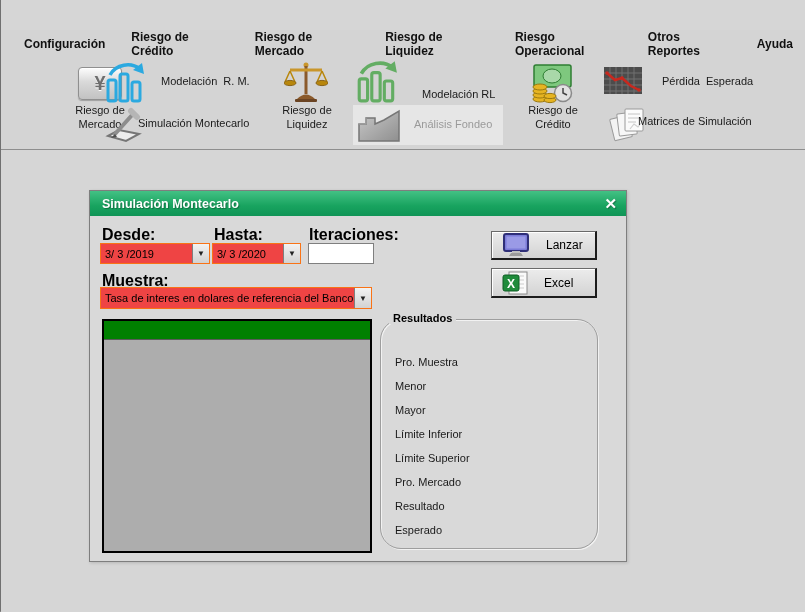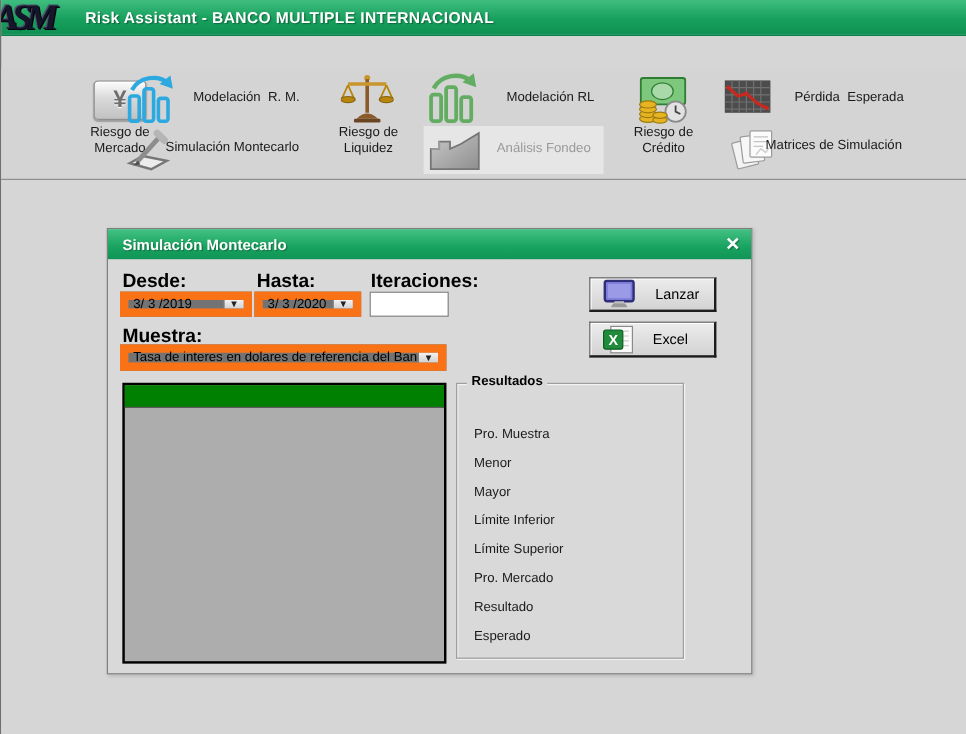--- a/index.html
+++ b/index.html
@@ -45,21 +45,21 @@
     background:#d9d9d9; border:1px solid #7e7e7e; box-shadow:1px 1px 3px rgba(0,0,0,.15); }
   .dialog-titlebar { position:absolute; left:0; top:0; width:100%; height:25px;
     background:linear-gradient(#43c184,#18a35f 60%,#109456);
     display:flex; align-items:center; justify-content:space-between; padding:0 9px 0 12px; }
   .dialog-title { color:#fff; font-weight:bold; font-size:12.5px; text-shadow:1px 1px 1px rgba(0,0,0,.3); }
   .dialog-close { color:#fff; font-weight:bold; font-size:15px; line-height:15px; cursor:pointer;
     text-shadow:1px 1px 1px rgba(0,0,0,.3); }
 
   .d-abs { position:absolute; }
   .field-label { font-size:16px; font-weight:bold; color:#000; }
-  .combo { background:#737373; border:7px solid #f97316; height:21px; display:flex; align-items:center;
+  .combo { background:#ef4444; border:1px solid #f97316; height:21px; display:flex; align-items:center;
     font-size:11px; color:#000; cursor:pointer; }
   .combo-text { flex:1; padding:0 4px; white-space:nowrap; overflow:hidden; }
   .combo-btn { width:17px; height:100%; background:linear-gradient(#f2f2f2,#d2d2d2); border-left:1px solid #7f7f7f;
     display:flex; align-items:center; justify-content:center; font-size:8px; color:#222; }
   .textinput { background:#fff; border:1px solid #7f7f7f; height:21px; width:66px; font-size:11px; padding:0 4px;
     font-family:"Liberation Sans", sans-serif; }
 
   .cmd-btn { width:106px; height:29px; background:linear-gradient(#ececec,#d3d3d3);
     border:1px solid #6a6a6a; border-right-width:2px; border-bottom-width:2px; border-right-color:#1c1c1c; border-bottom-color:#1c1c1c;
     box-shadow:inset 1px 1px 0 #fff; display:flex; align-items:center; cursor:pointer;
@@ -74,27 +74,30 @@
   .groupbox { border:1px solid #9e9e9e; box-shadow:inset 1px 1px 0 #f2f2f2, 1px 1px 0 #f2f2f2; position:relative; }
   .groupbox-title { position:absolute; top:-8px; left:8px; background:#d9d9d9; padding:0 4px;
     font-size:11px; font-weight:bold; color:#000; }
   .result-item { font-size:11px; color:#1a1a1a; height:24px; line-height:24px; padding-left:14px; }
 </style>
 </head>
 <body>
 
 <div class="window">
 
-  <div class="titlebar">
-    <div class="logo">
-        <span>ASM</span>
-      </div>
-    <div class="titlebar-text">Risk Assistant - BANCO MULTIPLE INTERNACIONAL</div>
+
+  <div class="menubar">
+    <div class="menu-item">Configuración</div>
+    <div class="menu-item">Riesgo de Crédito</div>
+    <div class="menu-item">Riesgo de Mercado</div>
+    <div class="menu-item">Riesgo de Liquidez</div>
+    <div class="menu-item">Riesgo Operacional</div>
+    <div class="menu-item">Otros Reportes</div>
+    <div class="menu-item">Ayuda</div>
   </div>
-
 
   <div class="toolbar">
 
     <div class="tb-abs fondeo-strip" style="left:352px; top:48px;"></div>
 
     <div class="tb-abs yen-btn" style="left:77px; top:10px;">
       <span>¥</span>
     </div>
     <div class="tb-abs tb-label-stack" style="left:59px; top:46px; width:80px;">Riesgo de
 Mercado</div>
@@ -146,21 +149,21 @@
       <span>
         <svg width="46" height="44" viewBox="0 0 44 42">
           <rect x="5" y="19" width="8" height="21" rx="2" fill="none" stroke="#63ad63" stroke-width="3"></rect>
           <rect x="17" y="13" width="8" height="27" rx="2" fill="none" stroke="#63ad63" stroke-width="3"></rect>
           <rect x="29" y="21" width="8" height="19" rx="2" fill="none" stroke="#63ad63" stroke-width="3"></rect>
           <path d="M7 14 C 13 3, 28 1, 37 8" fill="none" stroke="#63ad63" stroke-width="3.5"></path>
           <path d="M39 2 L41 13 L30 9 Z" fill="#63ad63"></path>
         </svg>
       </span>
     </div>
-    <div class="tb-abs tb-label" style="left:421px; top:18px;">Modelación RL</div>
+    <div class="tb-abs tb-label" style="left:421px; top:31px;">Modelación RL</div>
 
     <div class="tb-abs" style="left:356px; top:50px;">
       <span>
         <svg width="44" height="36" viewBox="0 0 44 36">
           <defs>
             <linearGradient id="gfade" x1="0" y1="0" x2="1" y2="1">
               <stop offset="0" stop-color="#c9c9c9"></stop>
                 <stop offset="1" stop-color="#8f8f8f"></stop>
             </linearGradient>
           </defs>
@@ -276,21 +279,21 @@
     <div class="d-abs combo" style="left:10px; top:96px; width:272px; height:22px;">
       <span class="combo-text">Tasa de interes en dolares de referencia del Banco C</span>
       <span class="combo-btn">▼</span>
     </div>
 
     <div class="d-abs listbox" style="left:12px; top:128px; width:270px; height:234px;">
       <div class="listbox-header"></div>
       <div class="listbox-body"></div>
     </div>
 
-    <div class="d-abs groupbox" style="left:290px; top:128px; width:190px; height:230px;">
+    <div class="d-abs groupbox" style="left:290px; top:128px; width:218px; height:230px;border-radius:21px;">
       <span class="groupbox-title">Resultados</span>
       <div style="padding-top:30px;">
         <div class="result-item">Pro. Muestra</div>
         <div class="result-item">Menor</div>
         <div class="result-item">Mayor</div>
         <div class="result-item">Límite Inferior</div>
         <div class="result-item">Límite Superior</div>
         <div class="result-item">Pro. Mercado</div>
         <div class="result-item">Resultado</div>
         <div class="result-item">Esperado</div>

